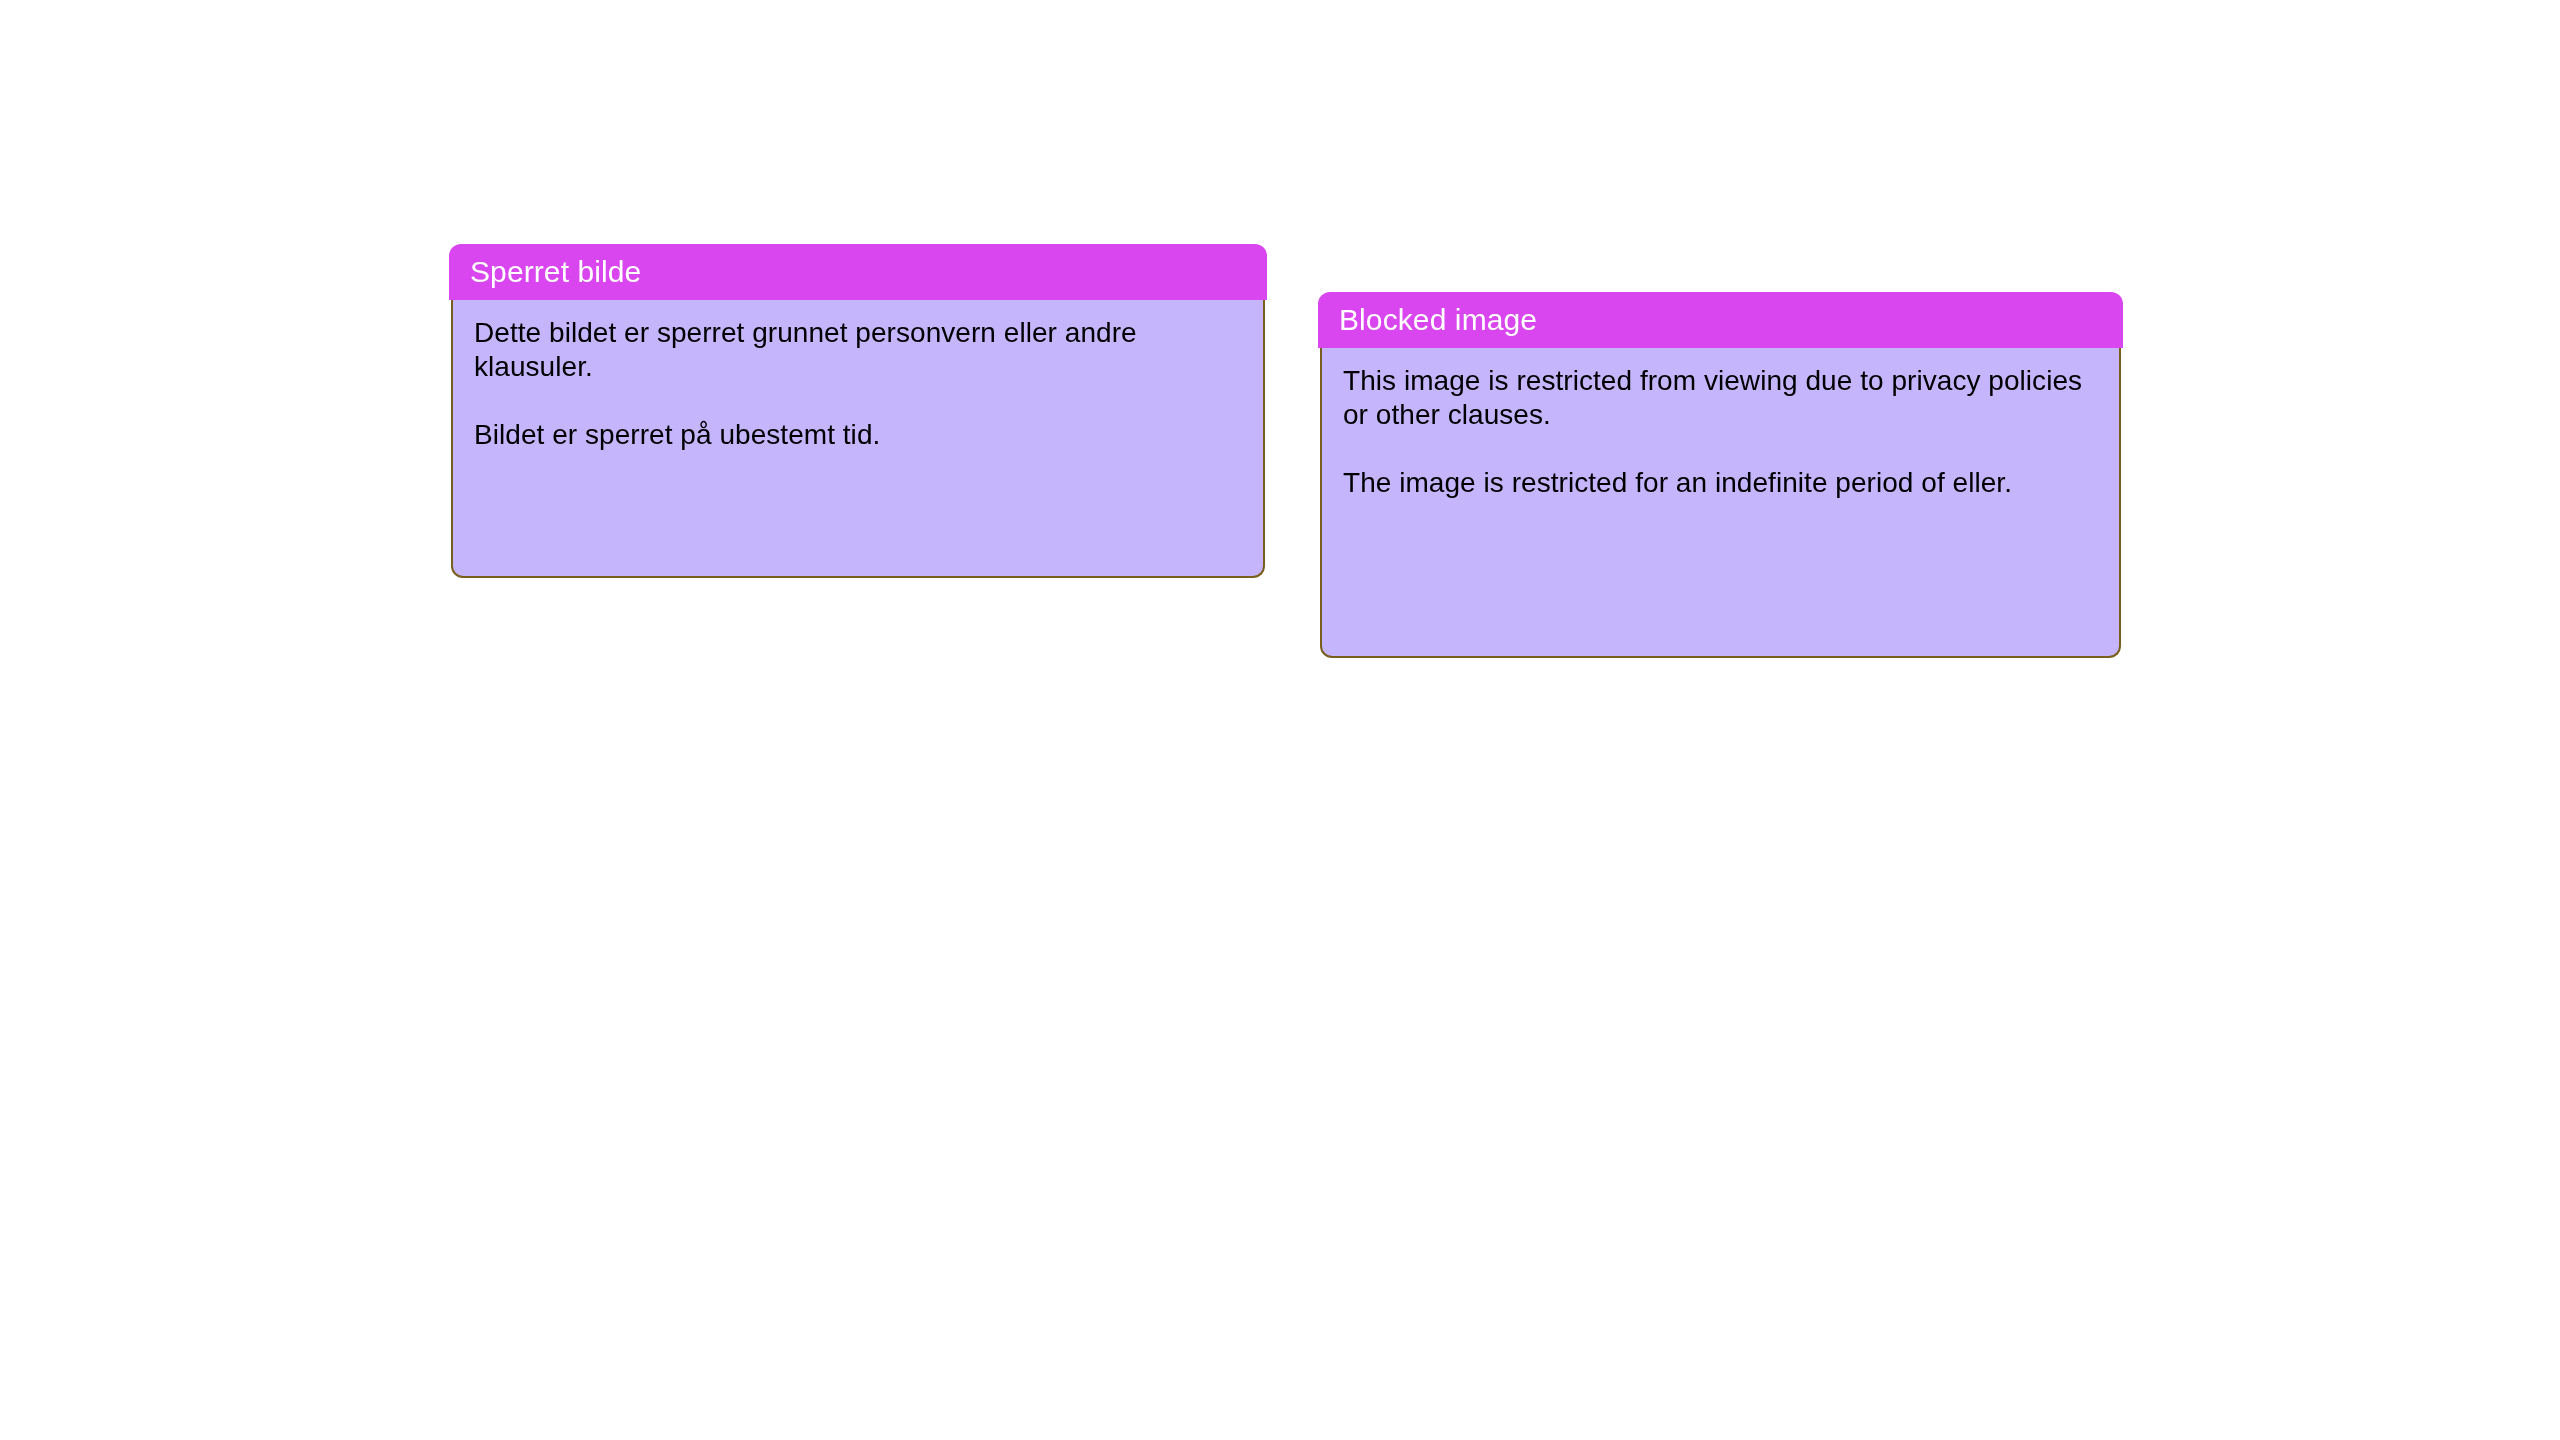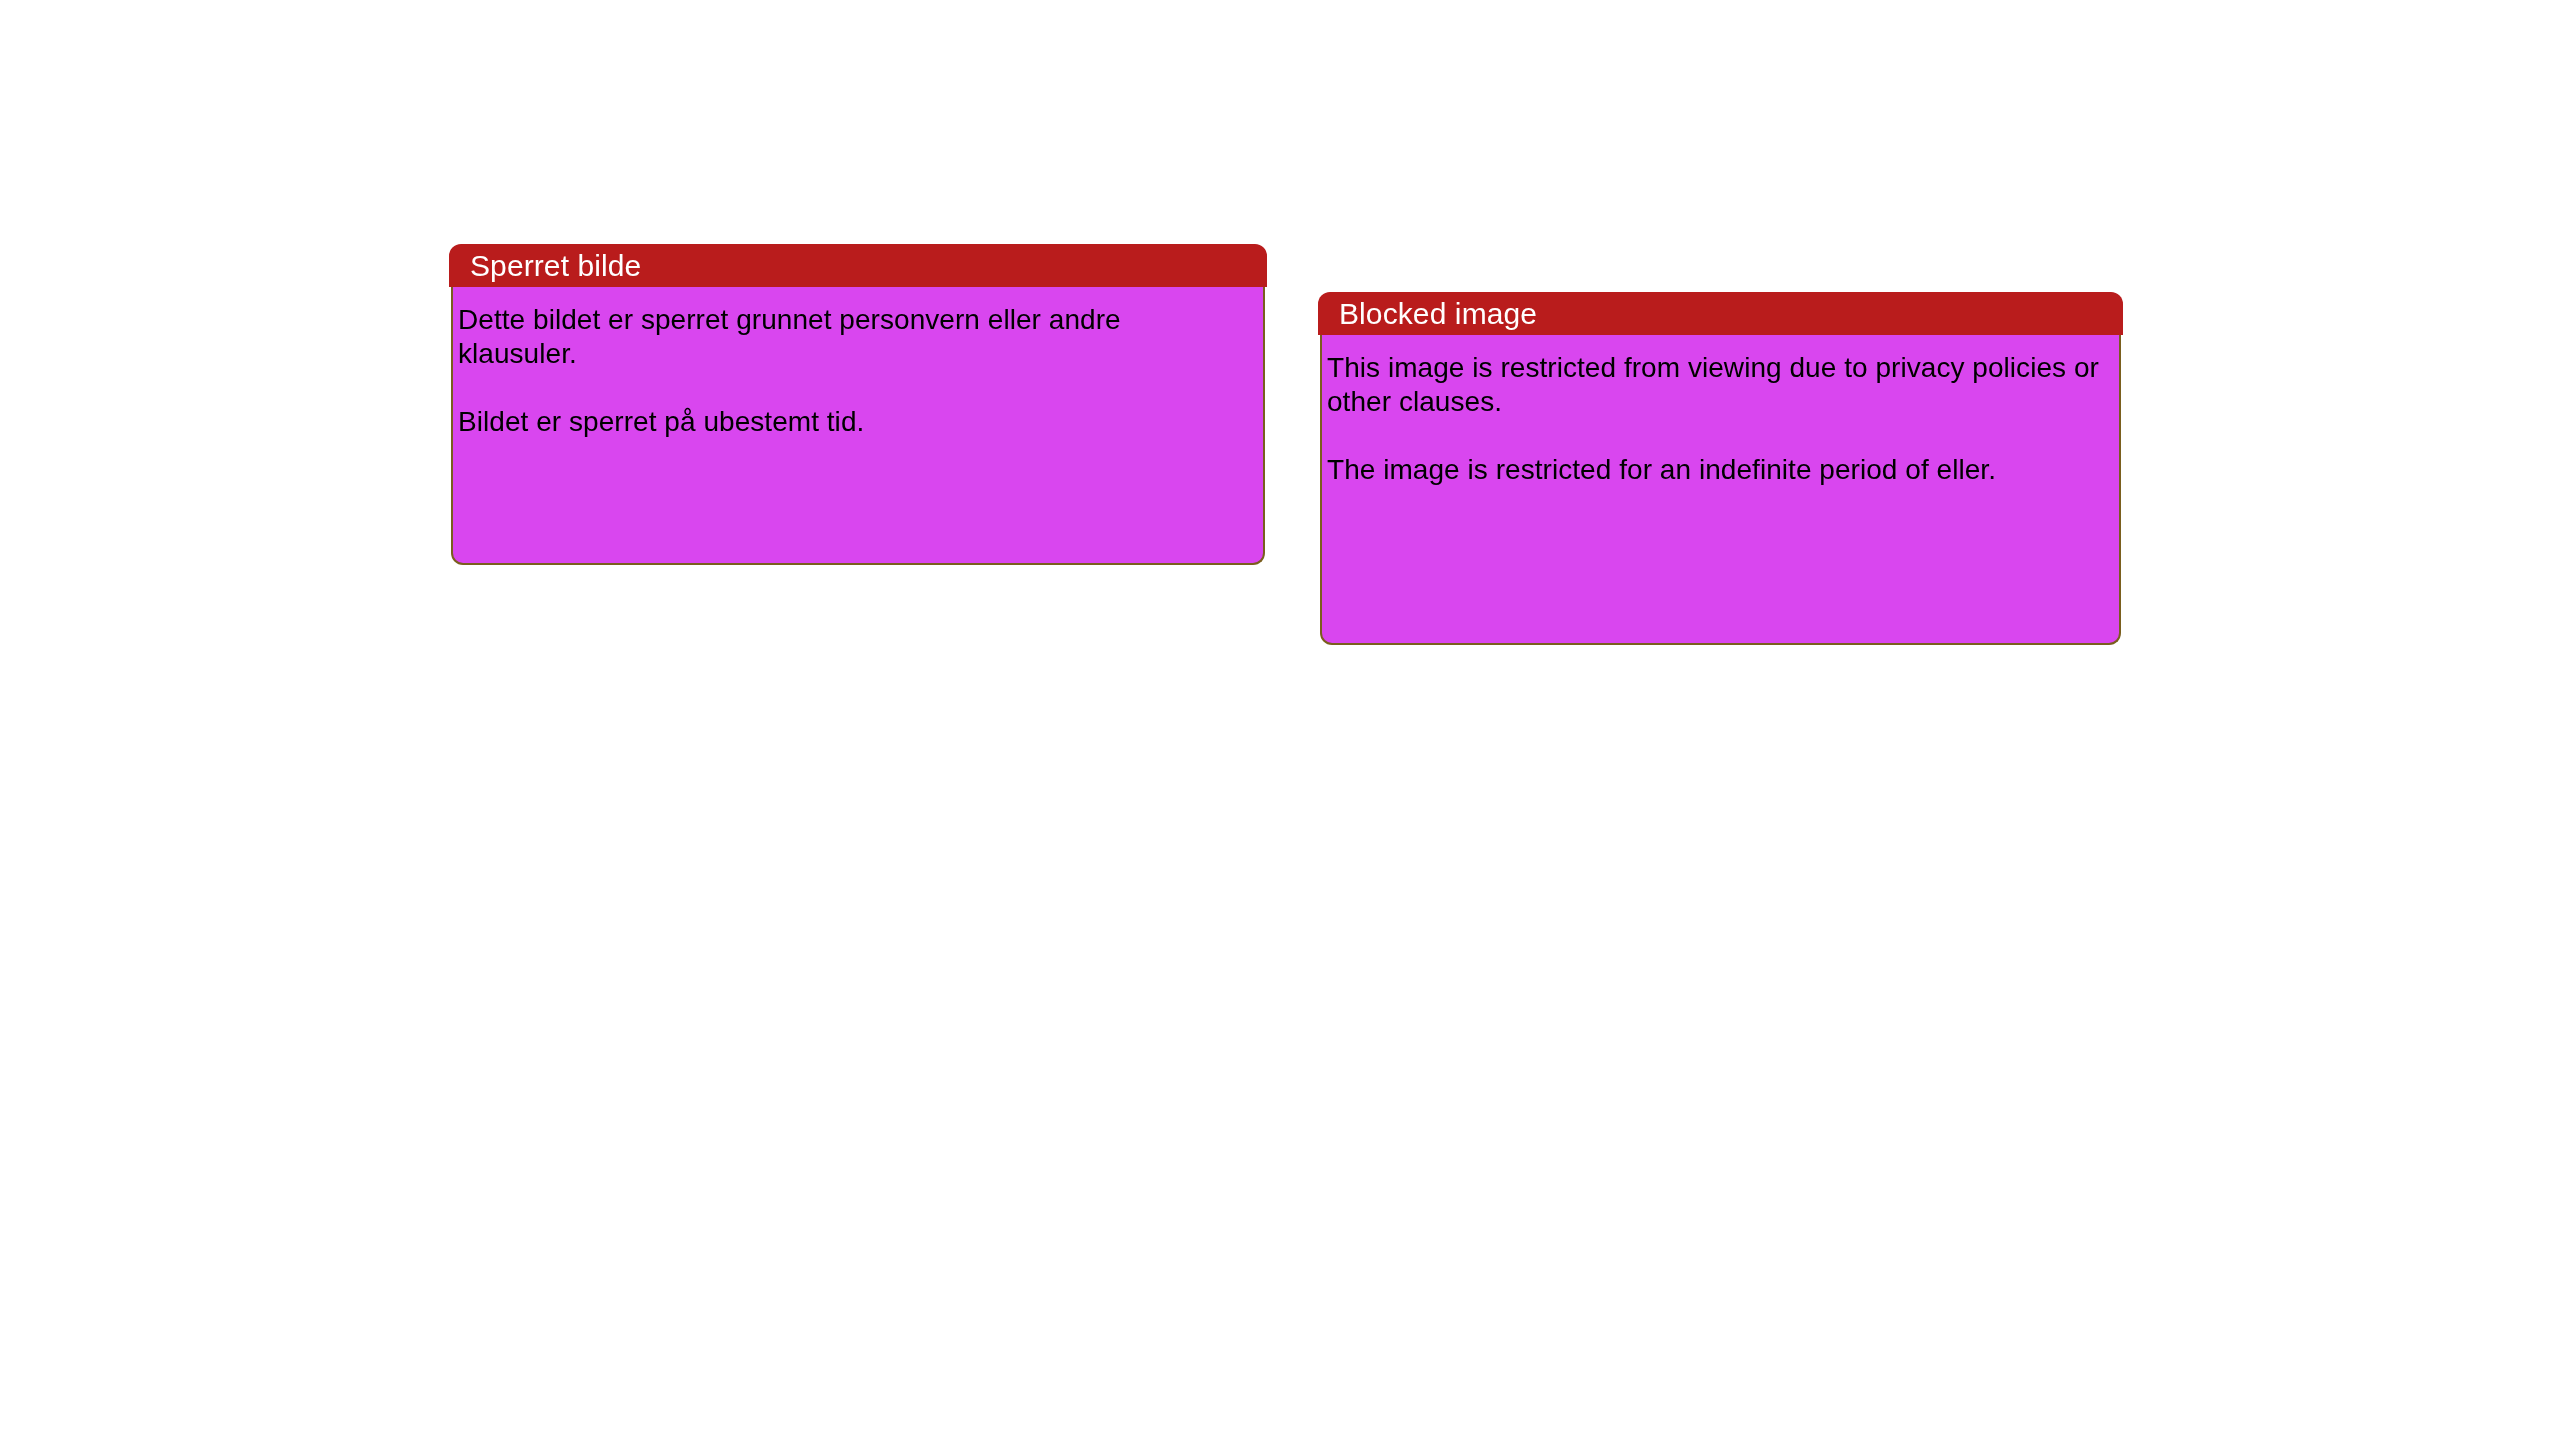--- a/index.html
+++ b/index.html
@@ -23,44 +23,44 @@
   }
 
   
   .notice-card {
     position: absolute;
     box-sizing: border-box;
   }
 
   .card-header {
     box-sizing: border-box;
-    background: #b91c1c;
+    background: #d946ef;
     border-radius: 12px 12px 0 0;
-    height: 43px;
+    height: 56px;
     display: flex;
     align-items: center;
     padding: 0 0 0 21px;
   }
 
   .card-header-title {
     color: #ffffff;
     font-size: 30px;
     line-height: 34px;
     font-weight: 400;
     letter-spacing: 0.1px;
     white-space: nowrap;
   }
 
   .card-body {
     box-sizing: border-box;
-    background: #d946ef;
+    background: #c4b5fd;
     border: 2px solid #7A5E1E;
     border-top: none;
     border-radius: 0 0 12px 12px;
-    padding: 16px 20px 20px 5px;
+    padding: 16px 20px 20px 21px;
   }
 
   .card-paragraph {
     margin: 0;
     color: #000000;
     font-size: 28px;
     line-height: 34px;
     font-weight: 400;
     letter-spacing: 0.05px;
   }

